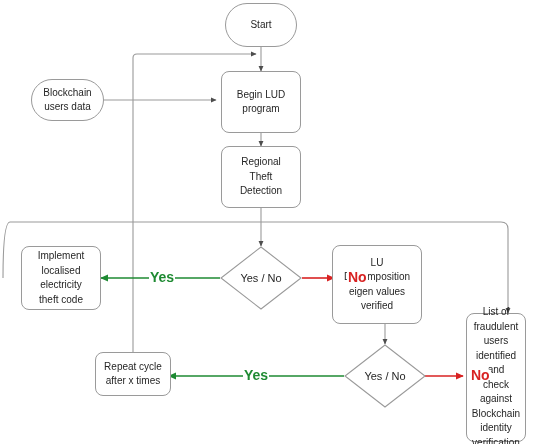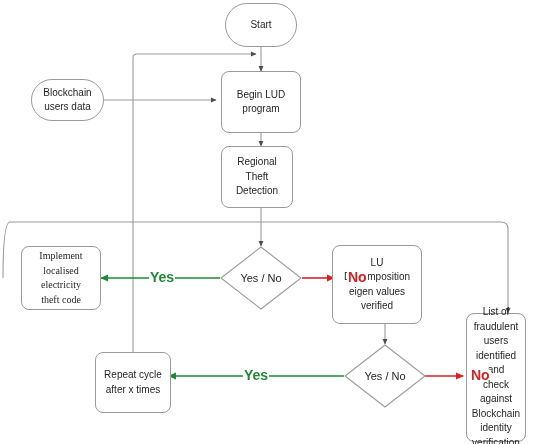--- a/index.html
+++ b/index.html
@@ -135,55 +135,55 @@
   <div class="node stadium" style="left:31px; top:79px; width:73px; height:42px;">
     <span class="label">Blockchain
 users data</span>
   </div>
 
   <div class="node rect" style="left:221px; top:71px; width:80px; height:62px;">
     <span class="label">Begin LUD
 program</span>
   </div>
 
-  <div class="node rect" style="left:221px; top:146px; width:72px; height:62px;">
+  <div class="node rect" style="left:221px; top:146px; width:80px; height:62px;">
     <span class="label">Regional
 Theft
 Detection</span>
   </div>
 
   <div class="diamond" style="left:220px; top:246px; width:82px; height:64px;">
     <svg class="dshape" viewBox="0 0 82 64">
       <polygon points="41,1 81,32 41,63 1,32" fill="#ffffff" stroke="#9a9a9a" stroke-width="1.1"></polygon>
     </svg>
     <div class="dlabel">Yes / No</div>
   </div>
 
-  <div class="node rect" style="left:21px; top:246px; width:80px; height:64px;font-family:Liberation Serif, serif;">
+  <div class="node rect" style="left:21px; top:246px; width:80px; height:64px;">
     <span class="label">Implement
 localised
 electricity
 theft code</span>
   </div>
 
   <div class="node rect" style="left:332px; top:245px; width:90px; height:79px;">
     <span class="label">LU
 Decomposition
 eigen values
 verified</span>
   </div>
 
   <div class="diamond" style="left:344px; top:344px; width:82px; height:64px;">
     <svg class="dshape" viewBox="0 0 82 64">
       <polygon points="41,1 81,32 41,63 1,32" fill="#ffffff" stroke="#9a9a9a" stroke-width="1.1"></polygon>
     </svg>
     <div class="dlabel">Yes / No</div>
   </div>
 
-  <div class="node rect" style="left:95px; top:352px; width:76px; height:61px;">
+  <div class="node rect" style="left:95px; top:352px; width:76px; height:44px;">
     <span class="label">Repeat cycle
 after x times</span>
   </div>
 
   <div class="node rect" style="left:466px; top:313px; width:60px; height:129px;">
     <span class="label">List of
 fraudulent
 users
 identified and
 check against

